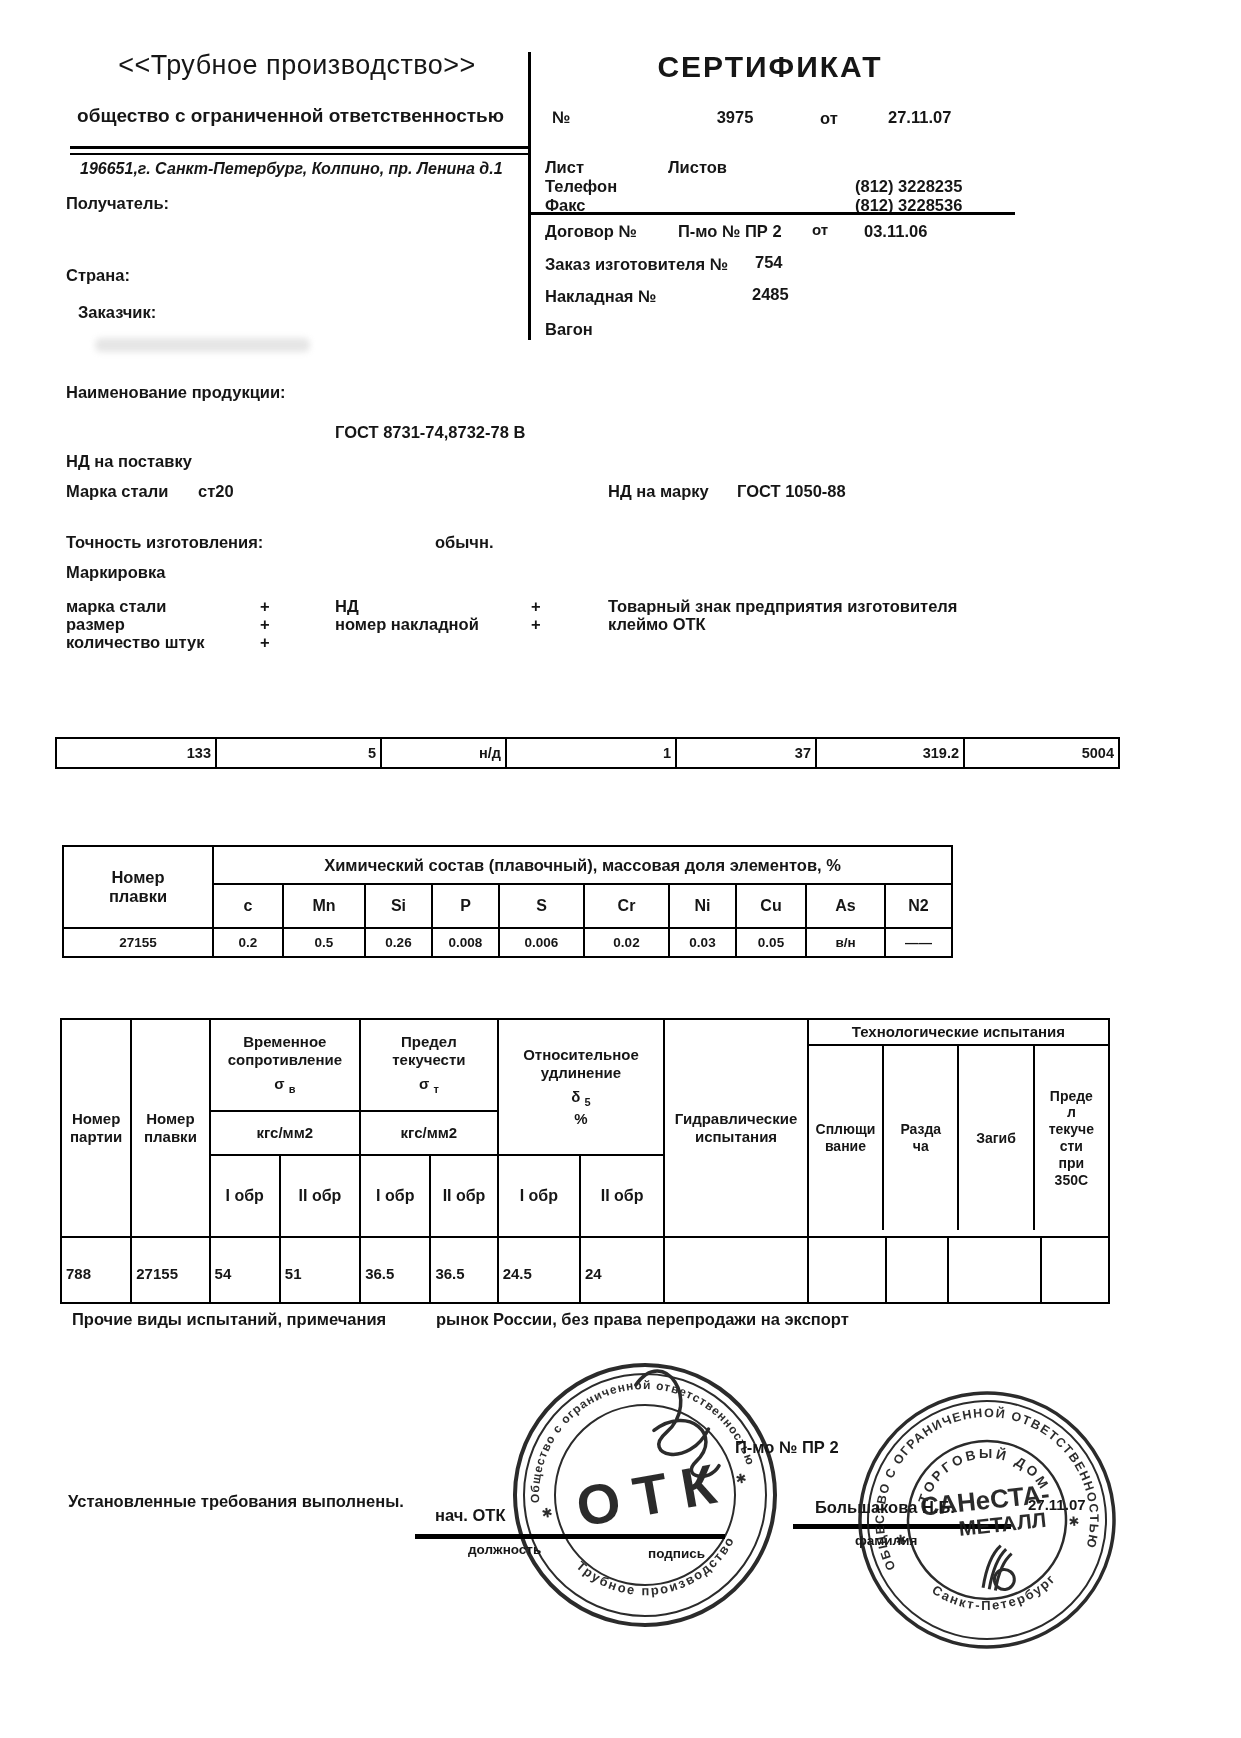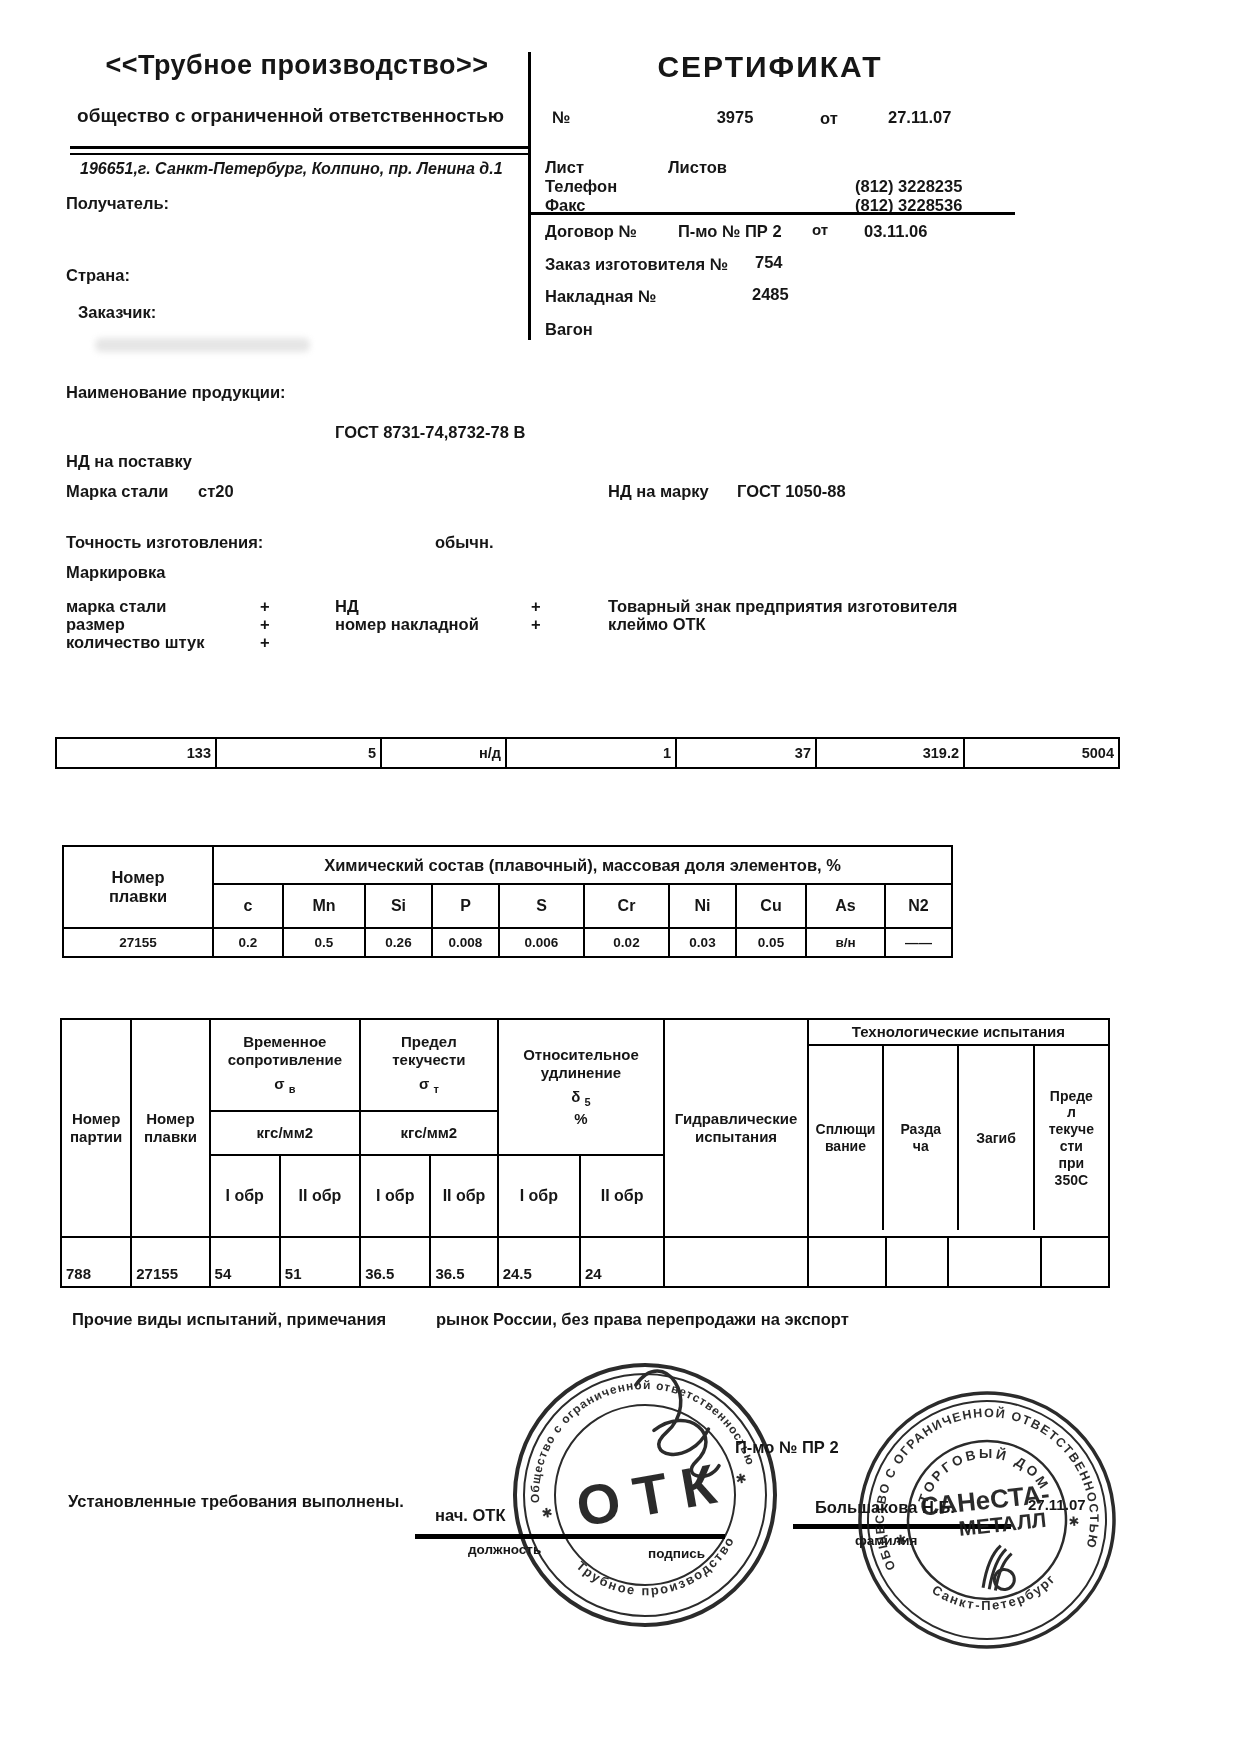--- a/index.html
+++ b/index.html
@@ -2,21 +2,21 @@
 <html><head>
 <meta charset="utf-8">
 <style>
   html,body{margin:0;padding:0;background:#e8e8e8}
   .page{position:relative;width:1241px;height:1738px;margin:0 auto;background:#ffffff;
         font-family:"Liberation Sans","DejaVu Sans",sans-serif;color:#161616;overflow:hidden}
   .abs{position:absolute}
   .pre{white-space:pre-line}
   .ctr{text-align:center}
   
-  .company-name{left:72px;top:50px;width:450px;font-size:27px;font-weight:700;text-align:center;letter-spacing:.5px}
+  .company-name{left:72px;top:50px;width:450px;font-size:27px;font-weight:400;text-align:center;letter-spacing:.5px}
   .legal-form{left:58px;top:105px;width:465px;font-size:19px;font-weight:700;text-align:center}
   .dbl-line{left:70px;top:146px;width:460px;height:4px;border-top:3px solid #000;border-bottom:2px solid #000}
   .address{left:80px;top:160px;font-size:16px;font-weight:700;font-style:italic}
   .vline{left:528px;top:52px;width:3px;height:288px;background:#000}
   .cert-title{left:560px;top:50px;width:420px;font-size:30px;font-weight:700;text-align:center;letter-spacing:2px}
   .hline-right{left:528px;top:212px;width:487px;height:3px;background:#000}
   .lab{font-size:16.5px;font-weight:700}
   .val{font-size:16.5px;font-weight:700}
   
   table{border-collapse:collapse;table-layout:fixed}
@@ -24,21 +24,21 @@
   .dims th{font-size:16px;text-align:center;height:52px;line-height:1.15}
   .dims td{font-size:14.5px;text-align:right;height:26px}
   .chem .gh{font-size:16.5px;text-align:center;height:34px}
   .chem .mh{font-size:16.5px;text-align:center}
   .chem .el{font-size:16px;text-align:center;height:40px}
   .chem .dv{font-size:13.5px;text-align:center;height:25px}
   .mech td{font-size:15px;text-align:center;line-height:1.2}
   .mech .r1 td{height:88px}
   .mech .r2 td{height:40px}
   .mech .r3 td{height:78px;font-size:16px}
-  .mech .r4 td{height:44px;text-align:left;vertical-align:bottom;padding-bottom:3px;font-size:15px}
+  .mech .r4 td{height:44px;text-align:left;vertical-align:bottom;padding-bottom:19px;font-size:15px}
   .sig{font-size:15px;margin-top:6px}
   .sig sub{font-size:11px}
   .tech-cell{padding:0 !important;vertical-align:top !important}
   .tech-head{height:24px;border-bottom:2.5px solid #000;display:flex;align-items:center;justify-content:center;font-size:15px}
   .tech-cols{display:flex;height:184px}
   .tech-col{flex:1;border-right:2.5px solid #000;display:flex;align-items:center;justify-content:center;font-size:14px;padding:2px}
   .tech-col:last-child{border-right:none}
   
   .thick-line{height:5px;background:#000}
   .small-lab{font-size:13.5px;font-weight:700}

